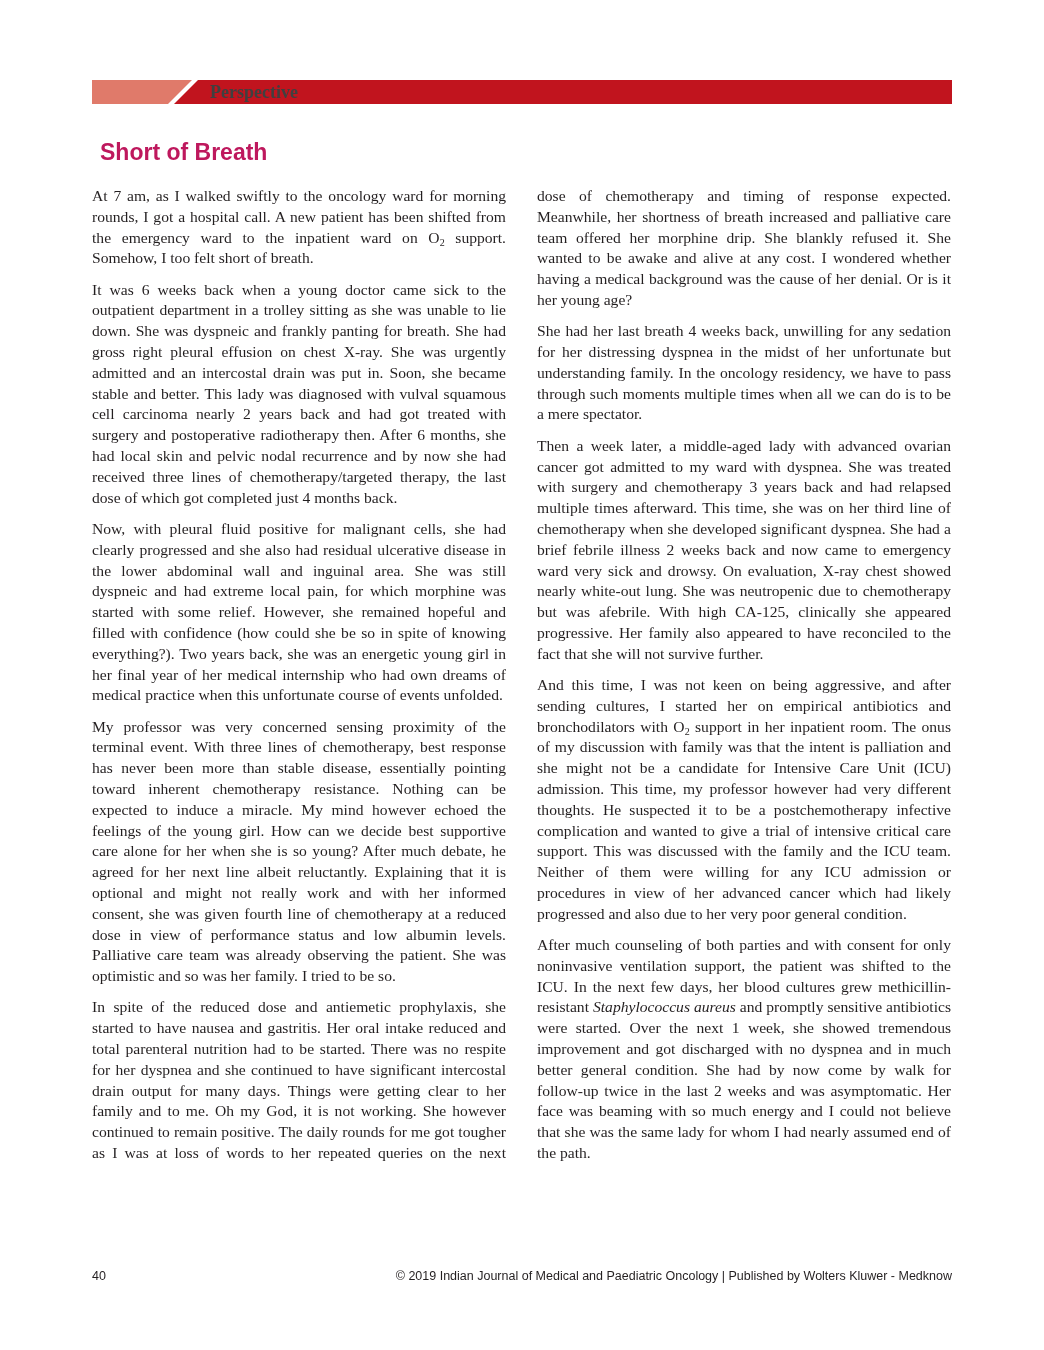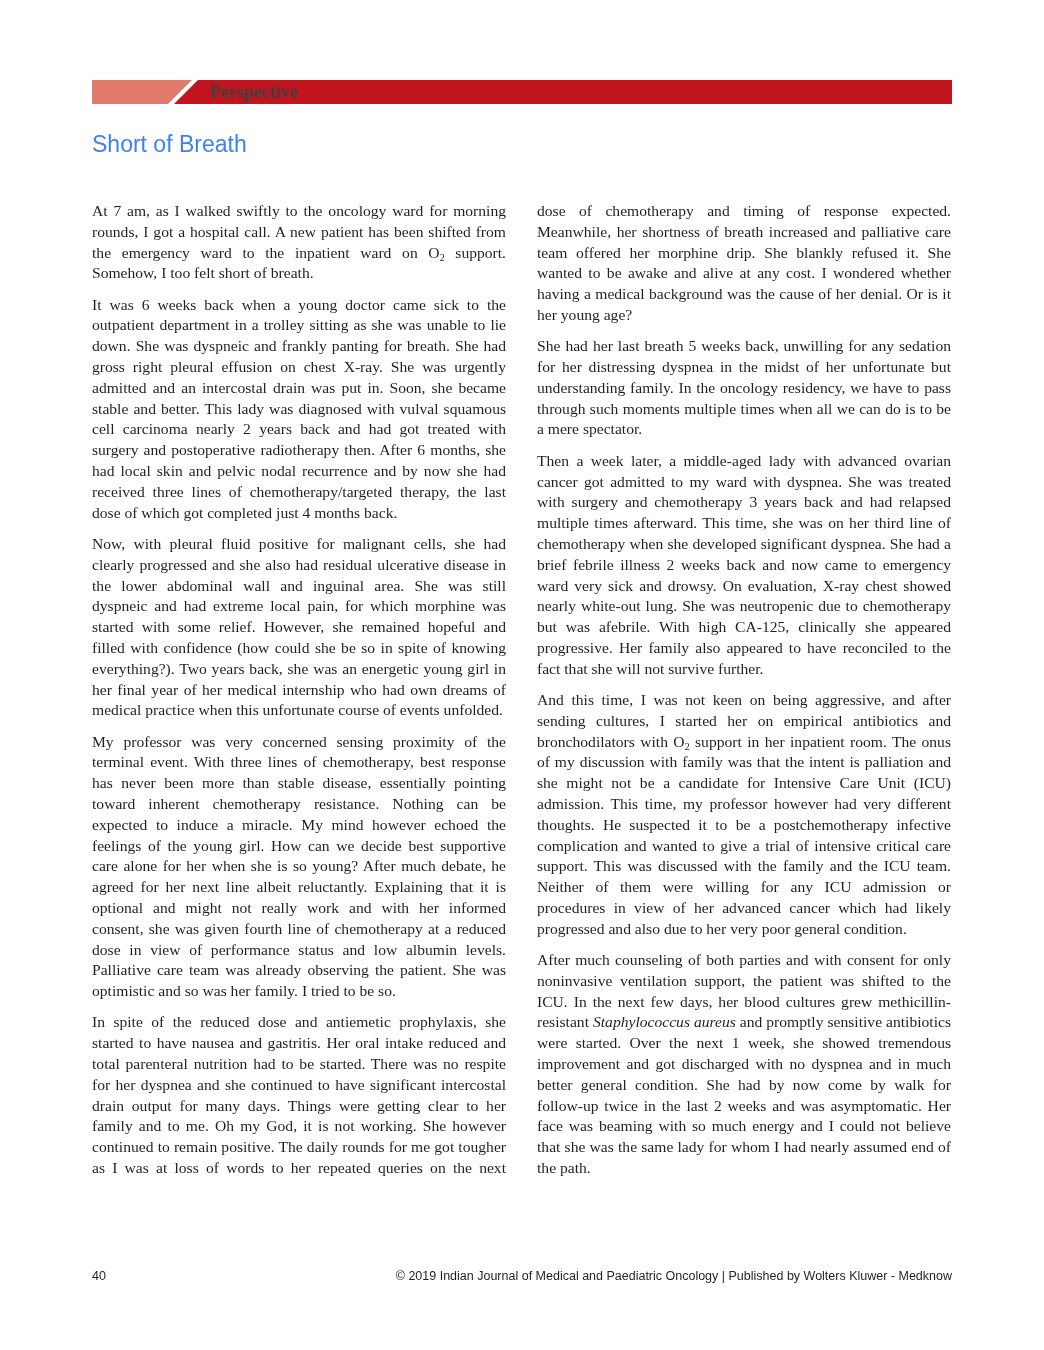--- a/index.html
+++ b/index.html
@@ -5,25 +5,25 @@
   html, body { margin: 0; padding: 0; background: #ffffff; }
   body { width: 1044px; height: 1350px; position: relative; overflow: hidden; }
   .banner { position: absolute; left: 92px; top: 80px; width: 860px; height: 24px; }
   .banner svg { position: absolute; left: 0; top: 0; }
   .banner-label {
     position: absolute; left: 118px; top: 0; height: 24px; line-height: 24px;
     font-family: "Liberation Serif", serif; font-weight: bold; font-size: 18px; color: #404040;
   }
   .title {
     position: absolute; left: 92px; top: 131px;
-    font-family: "Liberation Sans", sans-serif; font-weight: normal; font-size: 23px; color: #3b82f6;
-    margin: 0;
+    font-family: "Liberation Sans", sans-serif; font-weight: bold; font-size: 23px; color: #be185d;
+    margin: 8px;
   }
   .col {
-    position: absolute; top: 201px; width: 414px;
+    position: absolute; top: 186px; width: 414px;
     font-family: "Liberation Serif", serif; font-size: 15.6px; line-height: 20.8px; color: #231f20;
     text-align: justify;
   }
   .col.left { left: 92px; }
   .col.right { left: 537px; }
   .col p { margin: 0 0 10.5px 0; }
   .col p.cont { text-align-last: justify; }
   sub { font-size: 10px; line-height: 0; vertical-align: -3px; }
   .footer {
     position: absolute; top: 1269px; left: 92px; width: 860px;
@@ -48,21 +48,21 @@
 <div class="col left">
   <p><span>At 7 am, as I walked swiftly to the oncology ward for morning rounds, I got a hospital call. A new patient has been shifted from the emergency ward to the inpatient ward on O</span><sub>2</sub><span> support. Somehow, I too felt short of breath.</span></p>
   <p>It was 6 weeks back when a young doctor came sick to the outpatient department in a trolley sitting as she was unable to lie down. She was dyspneic and frankly panting for breath. She had gross right pleural effusion on chest X-ray. She was urgently admitted and an intercostal drain was put in. Soon, she became stable and better. This lady was diagnosed with vulval squamous cell carcinoma nearly 2 years back and had got treated with surgery and postoperative radiotherapy then. After 6 months, she had local skin and pelvic nodal recurrence and by now she had received three lines of chemotherapy/targeted therapy, the last dose of which got completed just 4 months back.</p>
   <p>Now, with pleural fluid positive for malignant cells, she had clearly progressed and she also had residual ulcerative disease in the lower abdominal wall and inguinal area. She was still dyspneic and had extreme local pain, for which morphine was started with some relief. However, she remained hopeful and filled with confidence (how could she be so in spite of knowing everything?). Two years back, she was an energetic young girl in her final year of her medical internship who had own dreams of medical practice when this unfortunate course of events unfolded.</p>
   <p>My professor was very concerned sensing proximity of the terminal event. With three lines of chemotherapy, best response has never been more than stable disease, essentially pointing toward inherent chemotherapy resistance. Nothing can be expected to induce a miracle. My mind however echoed the feelings of the young girl. How can we decide best supportive care alone for her when she is so young? After much debate, he agreed for her next line albeit reluctantly. Explaining that it is optional and might not really work and with her informed consent, she was given fourth line of chemotherapy at a reduced dose in view of performance status and low albumin levels. Palliative care team was already observing the patient. She was optimistic and so was her family. I tried to be so.</p>
   <p class="cont">In spite of the reduced dose and antiemetic prophylaxis, she started to have nausea and gastritis. Her oral intake reduced and total parenteral nutrition had to be started. There was no respite for her dyspnea and she continued to have significant intercostal drain output for many days. Things were getting clear to her family and to me. Oh my God, it is not working. She however continued to remain positive. The daily rounds for me got tougher as I was at loss of words to her repeated queries on the next</p>
 </div>
 
 <div class="col right">
   <p>dose of chemotherapy and timing of response expected. Meanwhile, her shortness of breath increased and palliative care team offered her morphine drip. She blankly refused it. She wanted to be awake and alive at any cost. I wondered whether having a medical background was the cause of her denial. Or is it her young age?</p>
-  <p>She had her last breath 5 weeks back, unwilling for any sedation for her distressing dyspnea in the midst of her unfortunate but understanding family. In the oncology residency, we have to pass through such moments multiple times when all we can do is to be a mere spectator.</p>
+  <p>She had her last breath 4 weeks back, unwilling for any sedation for her distressing dyspnea in the midst of her unfortunate but understanding family. In the oncology residency, we have to pass through such moments multiple times when all we can do is to be a mere spectator.</p>
   <p>Then a week later, a middle-aged lady with advanced ovarian cancer got admitted to my ward with dyspnea. She was treated with surgery and chemotherapy 3 years back and had relapsed multiple times afterward. This time, she was on her third line of chemotherapy when she developed significant dyspnea. She had a brief febrile illness 2 weeks back and now came to emergency ward very sick and drowsy. On evaluation, X-ray chest showed nearly white-out lung. She was neutropenic due to chemotherapy but was afebrile. With high CA-125, clinically she appeared progressive. Her family also appeared to have reconciled to the fact that she will not survive further.</p>
   <p><span>And this time, I was not keen on being aggressive, and after sending cultures, I started her on empirical antibiotics and bronchodilators with O</span><sub>2</sub><span> support in her inpatient room. The onus of my discussion with family was that the intent is palliation and she might not be a candidate for Intensive Care Unit (ICU) admission. This time, my professor however had very different thoughts. He suspected it to be a postchemotherapy infective complication and wanted to give a trial of intensive critical care support. This was discussed with the family and the ICU team. Neither of them were willing for any ICU admission or procedures in view of her advanced cancer which had likely progressed and also due to her very poor general condition.</span></p>
   <p><span>After much counseling of both parties and with consent for only noninvasive ventilation support, the patient was shifted to the ICU. In the next few days, her blood cultures grew methicillin-resistant </span><i>Staphylococcus aureus</i><span> and promptly sensitive antibiotics were started. Over the next 1 week, she showed tremendous improvement and got discharged with no dyspnea and in much better general condition. She had by now come by walk for follow-up twice in the last 2 weeks and was asymptomatic. Her face was beaming with so much energy and I could not believe that she was the same lady for whom I had nearly assumed end of the path.</span></p>
 </div>
 
 <div class="footer">
   <span class="page">40</span>
   <span class="copy">© 2019 Indian Journal of Medical and Paediatric Oncology | Published by Wolters Kluwer - Medknow</span>
 </div>
 

